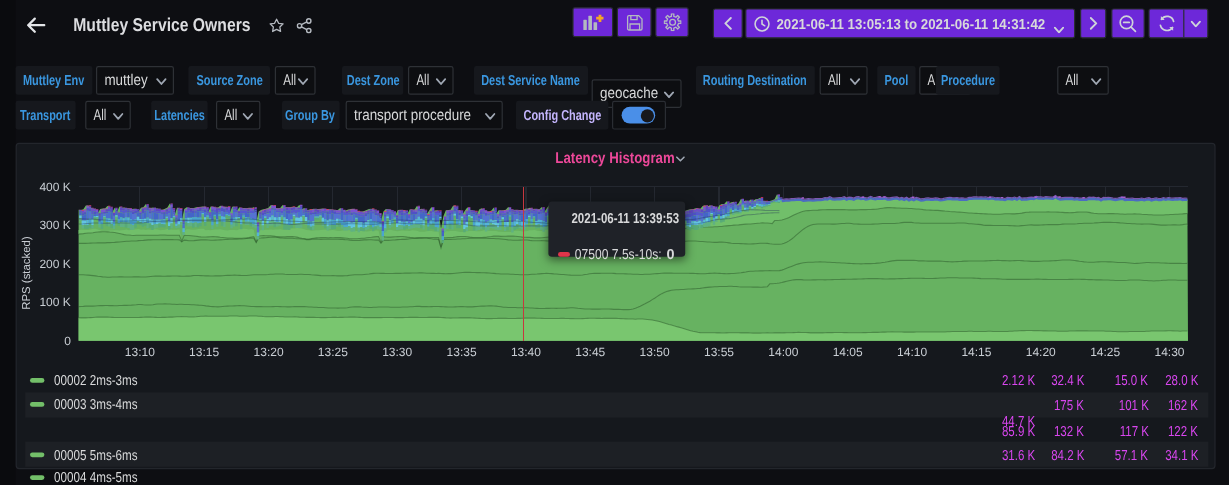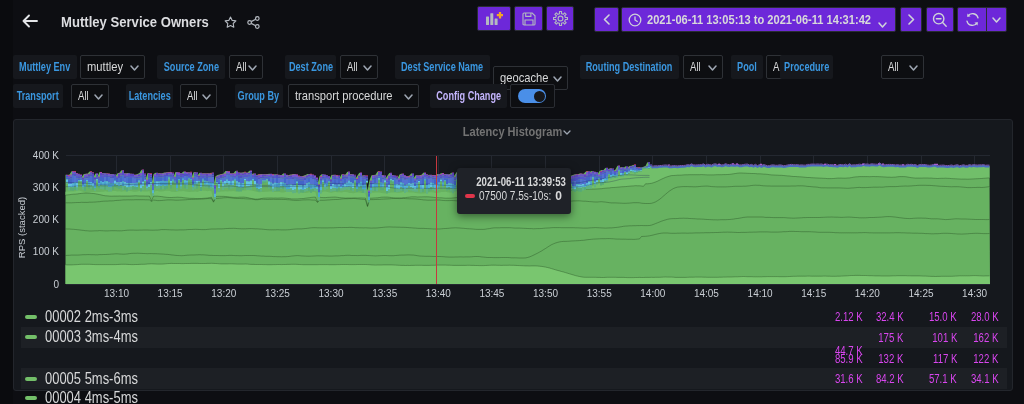--- a/index.html
+++ b/index.html
@@ -2,21 +2,21 @@
 <html><head><meta charset="utf-8"><style>
 
 *{margin:0;padding:0;box-sizing:border-box}
 html,body{width:1024px;height:404px;overflow:hidden}
 body{background:#0d0e12;font-family:"Liberation Sans",sans-serif;position:relative}
 .abs{position:absolute}
 .btn{position:absolute;background:#6d28d9;border:1px solid #2a2d33;border-radius:2px;display:flex;align-items:center;justify-content:center}
 .lbl{position:absolute;height:24px;background:#16181d;border-radius:2px;display:flex;align-items:center;justify-content:center;color:#3a97e0;font-size:12px;font-weight:bold;white-space:nowrap}
 .val{position:absolute;height:24px;background:#0d0e11;border:1px solid #2e3136;border-radius:2px;color:#d8d9da;font-size:13px;white-space:nowrap;line-height:22px;padding-left:6px}
 .cv{position:absolute;right:5px;top:9px;line-height:0}
-.leg{position:absolute;left:21px;right:17px;height:20.6px;display:flex;align-items:center;font-size:16px;color:#d8d9da}
+.leg{position:absolute;left:21px;right:17px;height:20.6px;display:flex;align-items:center;font-size:12px;color:#d8d9da}
 .dash{width:12px;height:4px;border-radius:2px;background:#73bf69;margin:0 8px 0 4px;flex:none}
 .num{position:absolute;font-size:12px;color:#d946ef;text-align:right;width:70px}
 </style></head><body>
 
 <div class="abs" style="left:0;top:0;width:13px;height:404px;background:#0a0b0e"></div>
 <div class="abs" style="left:22px;top:14px"><svg width="16" height="14" viewBox="0 0 16 14" style="">
       <path d="M15 7H1.5M7 1.5 1.5 7 7 12.5" fill="none" stroke="#e3e5e8" stroke-width="1.9" stroke-linecap="round" stroke-linejoin="round"></path>
     </svg></div>
 <div class="abs" style="left:61px;top:13px;font-size:15.5px;font-weight:bold;color:#dcdde0"><span style="display:inline-block;transform:scaleX(0.845);transform-origin:left center;white-space:nowrap">Muttley Service Owners</span></div>
 <div class="abs" style="left:224px;top:15px"><svg width="13" height="13" viewBox="0 0 13 13" style="">
@@ -160,21 +160,21 @@
       </svg></span></div>
 <div class="lbl" style="left:430px;top:84px;width:76.5px;color:#c4b5fd">
     <span style="display:inline-block;transform:scaleX(0.76);transform-origin:center center;white-space:nowrap">Config Change</span>
   </div>
 <div class="btn" style="left:510px;top:84px;width:44.5px;height:24px;background:#0d0e11">
     <span style="position:relative;display:block;width:28px;height:14px;border-radius:7px;background:#4a8fe8">
       <span style="position:absolute;right:1.5px;top:1.5px;width:11px;height:11px;border-radius:50%;background:#17181c"></span>
     </span>
   </div>
 <div class="abs" style="left:13px;top:119px;width:1000px;height:272px;background:#15181d;border:1px solid #23262c;border-radius:3px"></div>
-<div class="abs" style="left:13px;top:124px;width:1000px;text-align:center;font-size:13px;font-weight:bold;color:#737373"><span style="display:inline-block;transform:scaleX(0.85);transform-origin:center center;white-space:nowrap">Latency Histogram</span></div>
+<div class="abs" style="left:13px;top:124px;width:1000px;text-align:center;font-size:13px;font-weight:bold;color:#ec4899"><span style="display:inline-block;transform:scaleX(0.85);transform-origin:center center;white-space:nowrap">Latency Histogram</span></div>
 <div class="abs" style="left:563px;top:129.5px;line-height:0"><svg width="8" height="5" viewBox="0 0 8 5" style="">
       <path d="M1 1l3.0 3 3.0-3" fill="none" stroke="#9fa7b3" stroke-width="1.3" stroke-linecap="round" stroke-linejoin="round"></path>
     </svg></div>
 <svg width="1024" height="404" viewBox="0 0 1024 404" style="position:absolute;left:0;top:0" shape-rendering="crispEdges">
 <line x1="65.5" y1="155.6" x2="990.0" y2="155.6" stroke="#242830" stroke-width="1"></line>
 <line x1="65.5" y1="187.7" x2="990.0" y2="187.7" stroke="#242830" stroke-width="1"></line>
 <line x1="65.5" y1="219.8" x2="990.0" y2="219.8" stroke="#242830" stroke-width="1"></line>
 <line x1="65.5" y1="251.9" x2="990.0" y2="251.9" stroke="#242830" stroke-width="1"></line>
 <line x1="65.5" y1="284.0" x2="990.0" y2="284.0" stroke="#242830" stroke-width="1"></line>
 <line x1="116.5" y1="155.6" x2="116.5" y2="284.0" stroke="#242830" stroke-width="1"></line>
@@ -279,17 +279,17 @@
 <div class="leg" style="top:368.3px;background:#1d2025;">
     <span class="dash"></span>
     <span style="display:inline-block;transform:scaleX(0.81);transform-origin:left center;white-space:nowrap">00005 5ms-6ms</span>
   </div>
 <div class="num" style="left:792.5px;top:372.1px"><span style="display:inline-block;transform:scaleX(0.8);transform-origin:right center;white-space:nowrap">31.6 K</span></div>
 <div class="num" style="left:833.5px;top:372.1px"><span style="display:inline-block;transform:scaleX(0.8);transform-origin:right center;white-space:nowrap">84.2 K</span></div>
 <div class="num" style="left:887.0px;top:372.1px"><span style="display:inline-block;transform:scaleX(0.8);transform-origin:right center;white-space:nowrap">57.1 K</span></div>
 <div class="num" style="left:928.5px;top:372.1px"><span style="display:inline-block;transform:scaleX(0.8);transform-origin:right center;white-space:nowrap">34.1 K</span></div>
 <div class="abs" style="left:457px;top:168px;width:114px;height:46px;background:#1f2228;border-radius:3px;box-shadow:0 2px 8px rgba(0,0,0,.5);font-size:12px;color:#d8d9da;padding:7px 9px 0 8px">
     <div style="font-weight:bold;text-align:center;white-space:nowrap"><span style="display:inline-block;transform:scaleX(0.8);transform-origin:center center;white-space:nowrap">2021-06-11 13:39:53</span></div>
-    <div style="margin-top:0;display:flex;align-items:center;white-space:nowrap">
+    <div style="margin-top:16px;display:flex;align-items:center;white-space:nowrap">
       <span style="width:10px;height:4px;border-radius:2px;background:#e0354a;margin-right:4px;flex:none"></span>
       <span style="display:inline-block;width:72px;overflow:visible"><span style="display:inline-block;transform:scaleX(0.84);transform-origin:left center;white-space:nowrap">07500 7.5s-10s:</span></span>
       <span style="flex:1;text-align:right;font-weight:bold">0</span>
     </div>
   </div>
 </body></html>

